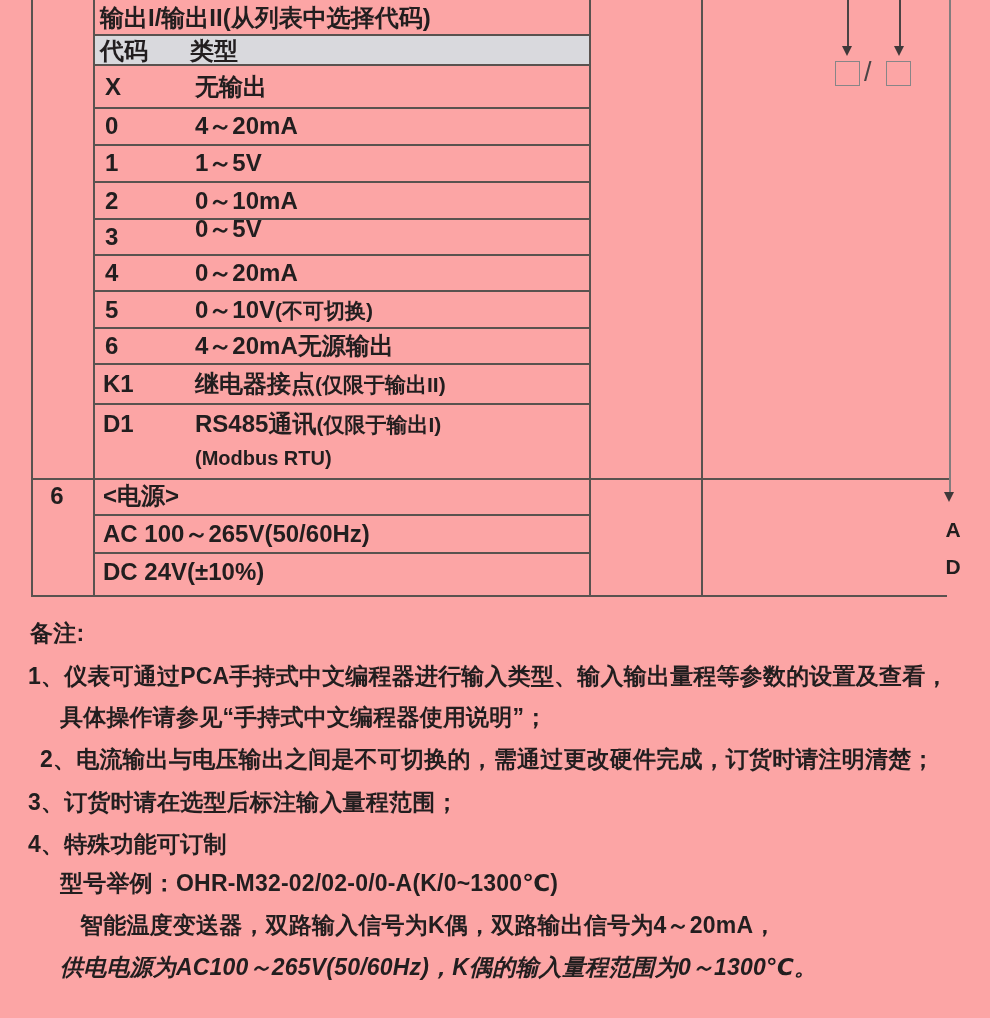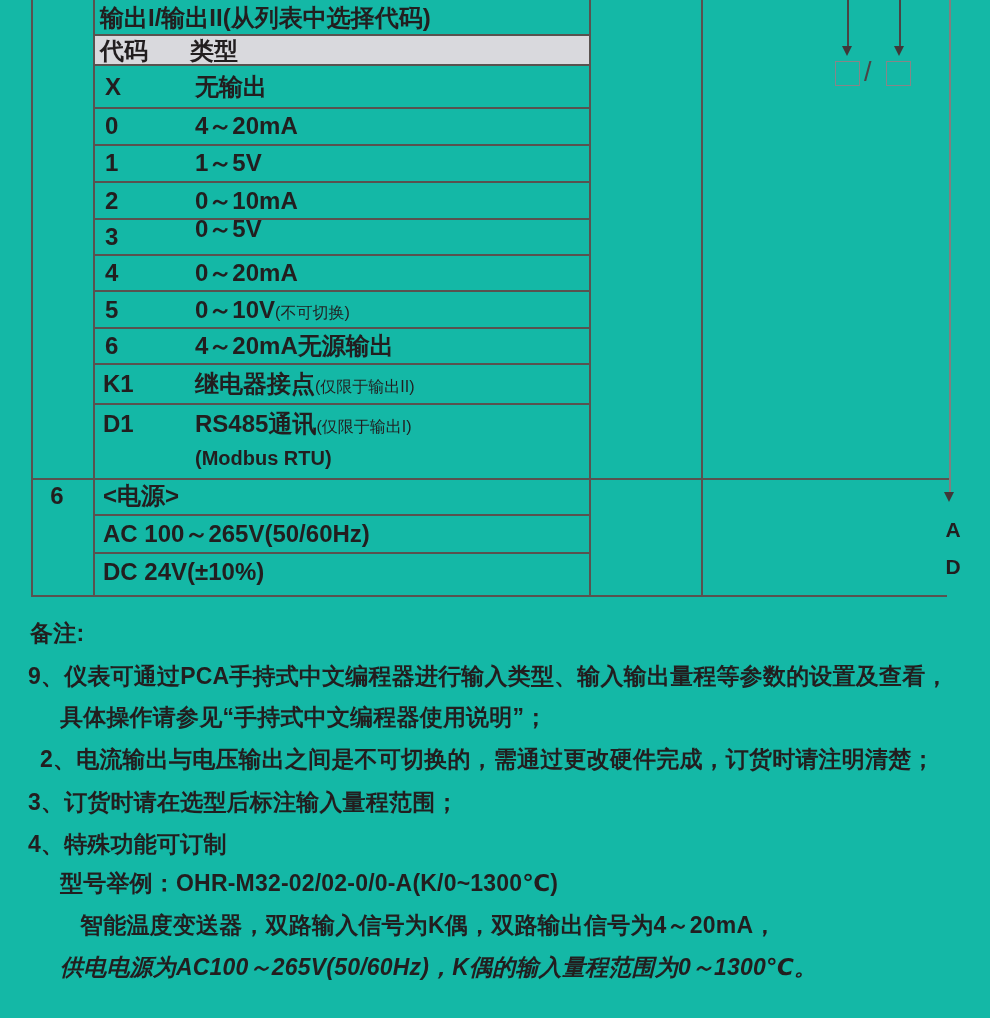--- a/index.html
+++ b/index.html
@@ -1,29 +1,29 @@
 <!DOCTYPE html>
 <html><head>
 <meta charset="utf-8">
 <style>
   html,body{margin:0;padding:0;}
   body{background:#e8e8e8;}
   .canvas{
     position:relative;
     width:990px;height:1018px;
-    background:#14b8a6;
+    background:#fca5a5;
     overflow:hidden;
     font-family:"Liberation Sans","DejaVu Sans",sans-serif;
     color:#221e1f;
   }
   .vl{position:absolute;width:1.6px;background:#59524f;}
   .hl{position:absolute;height:1.6px;background:#59524f;}
   .band{position:absolute;background:#d9d9dd;}
   .t{position:absolute;white-space:nowrap;font-weight:700;font-size:24px;line-height:1.15;}
-  .t .small{font-size:16px;font-weight:400;}
+  .t .small{font-size:21px;font-weight:700;}
   .code-cell{position:absolute;white-space:nowrap;font-weight:700;font-size:24px;}
   .mono-note{position:absolute;white-space:nowrap;font-weight:700;font-size:20px;}
   .side-code{position:absolute;width:22px;text-align:center;font-weight:700;font-size:21px;}
   .sq{position:absolute;width:23px;height:23px;border:1.6px solid #878587;background:transparent;}
   .slash{position:absolute;font-size:27px;font-weight:400;color:#4a4446;}
   .arrow-shaft{position:absolute;width:1.6px;background:#4a4344;}
   .arrow-head{position:absolute;width:0;height:0;border-left:5.5px solid transparent;border-right:5.5px solid transparent;border-top:10px solid #3f3839;}
   .note{position:absolute;white-space:nowrap;font-weight:700;font-size:23px;letter-spacing:0.2px;}
 </style>
 </head>
@@ -116,21 +116,21 @@
   <div class="sq" style="left:835px;top:61px;"></div>
   <div class="slash" style="left:864px;top:57px;">/</div>
   <div class="sq" style="left:886px;top:61px;"></div>
 
   <div class="arrow-shaft" style="left:949px;top:0;height:492px;background:#837d7e;"></div>
   <div class="arrow-head" style="left:944px;top:492px;"></div>
   <div class="side-code" style="left:942px;top:518px;">A</div>
   <div class="side-code" style="left:942px;top:555px;">D</div>
 
   <div class="note" style="left:30px;top:618px;">备注:</div>
-  <div class="note" style="left:28px;top:661px;">9、仪表可通过PCA手持式中文编程器进行输入类型、输入输出量程等参数的设置及查看，</div>
+  <div class="note" style="left:28px;top:661px;">1、仪表可通过PCA手持式中文编程器进行输入类型、输入输出量程等参数的设置及查看，</div>
   <div class="note" style="left:60px;top:702px;">具体操作请参见“手持式中文编程器使用说明”；</div>
   <div class="note" style="left:40px;top:744px;text-align:center;">2、电流输出与电压输出之间是不可切换的，需通过更改硬件完成，订货时请注明清楚；</div>
   <div class="note" style="left:28px;top:787px;">3、订货时请在选型后标注输入量程范围；</div>
   <div class="note" style="left:28px;top:829px;">4、特殊功能可订制</div>
   <div class="note" style="left:60px;top:868px;">型号举例：OHR-M32-02/02-0/0-A(K/0~1300℃)</div>
   <div class="note" style="left:60px;top:910px;margin-left:20px;">智能温度变送器，双路输入信号为K偶，双路输出信号为4～20mA，</div>
   <div class="note" style="left:60px;top:952px;font-style:italic;">供电电源为AC100～265V(50/60Hz)，K偶的输入量程范围为0～1300℃。</div>
 
 </div>
 

